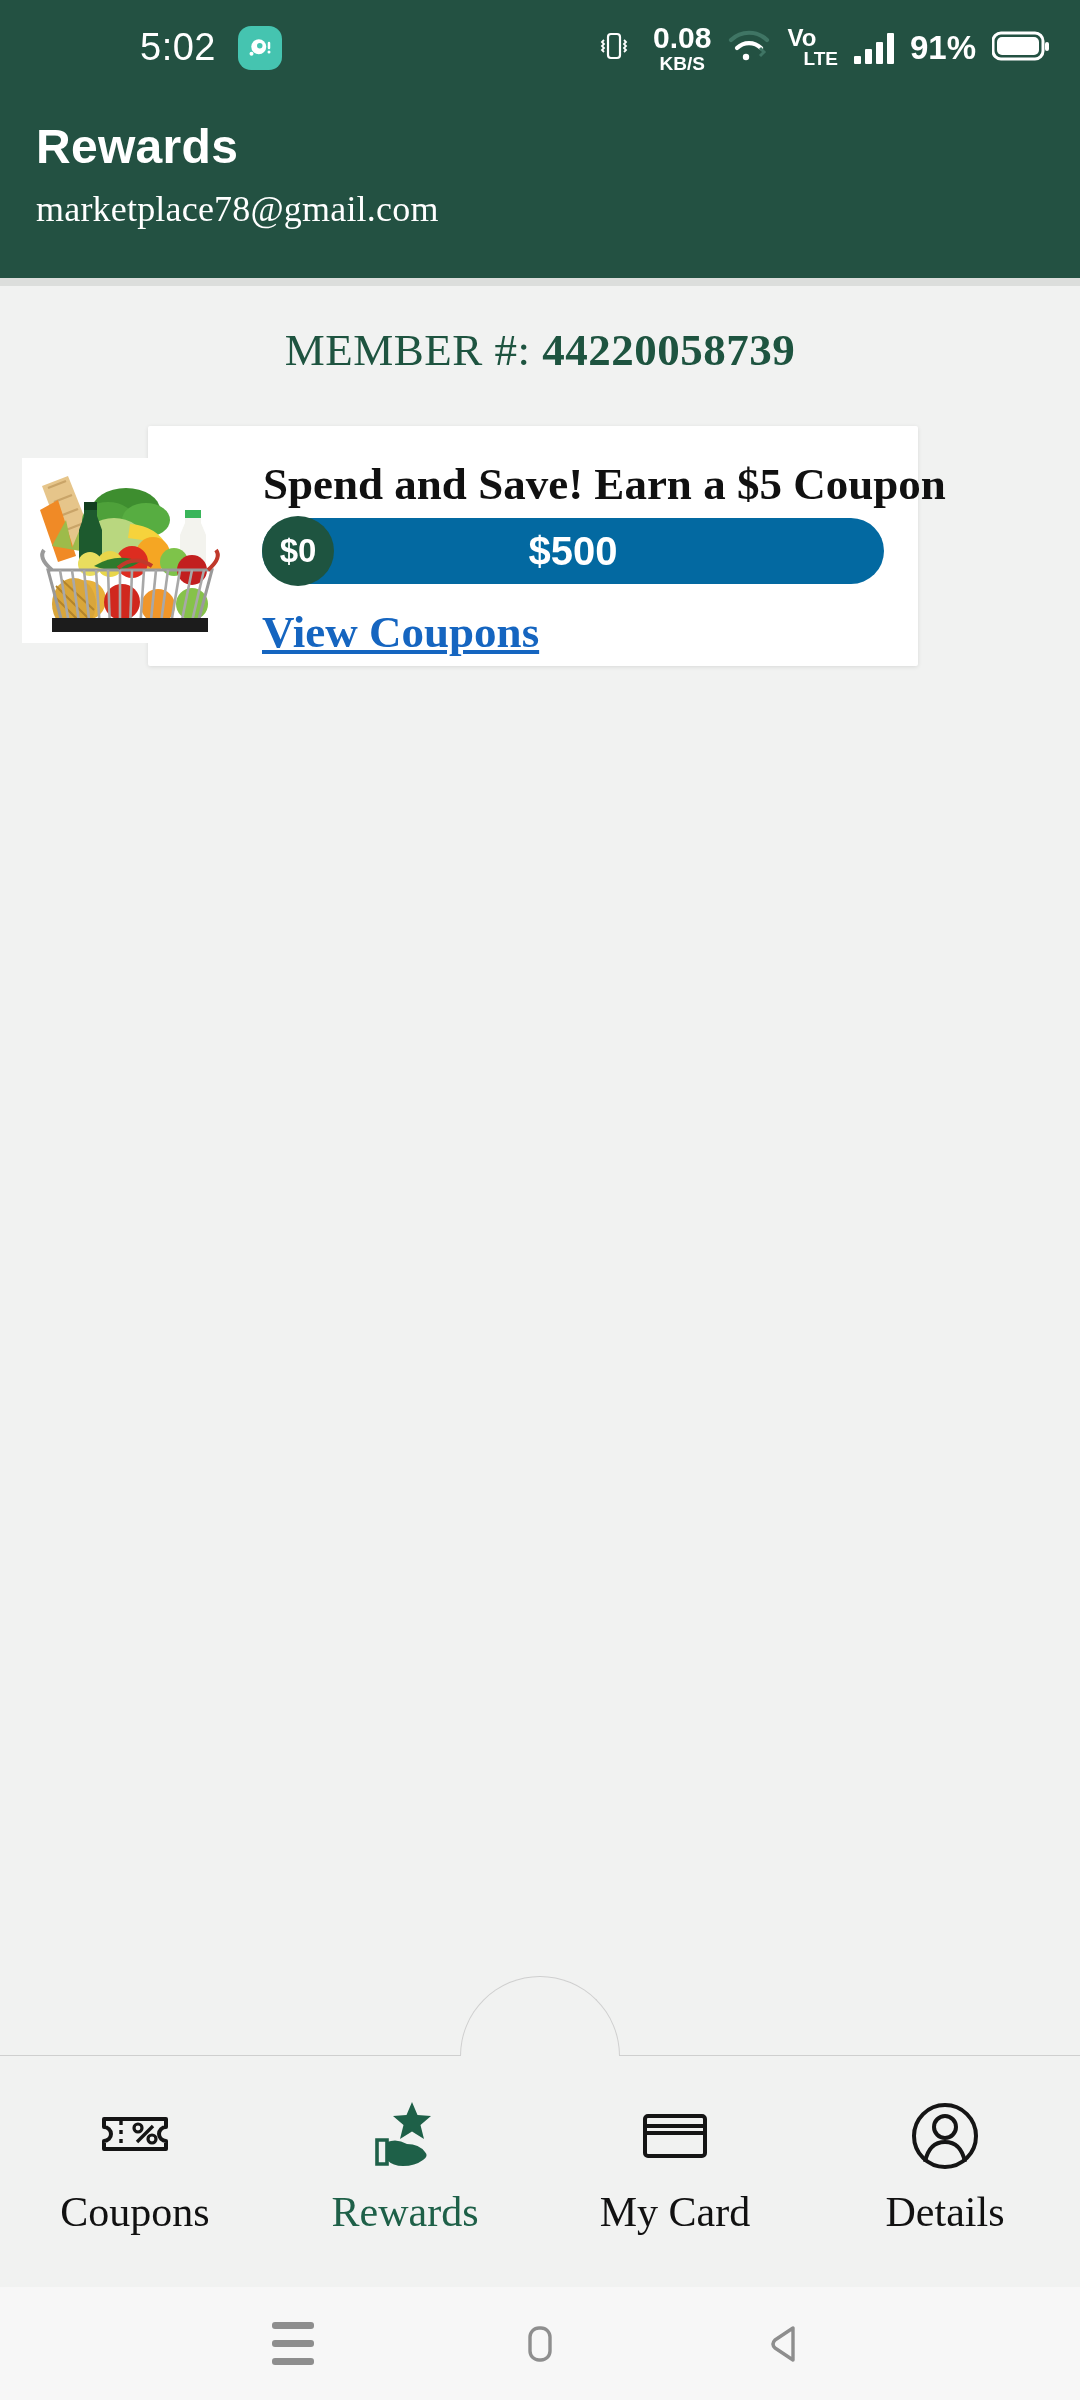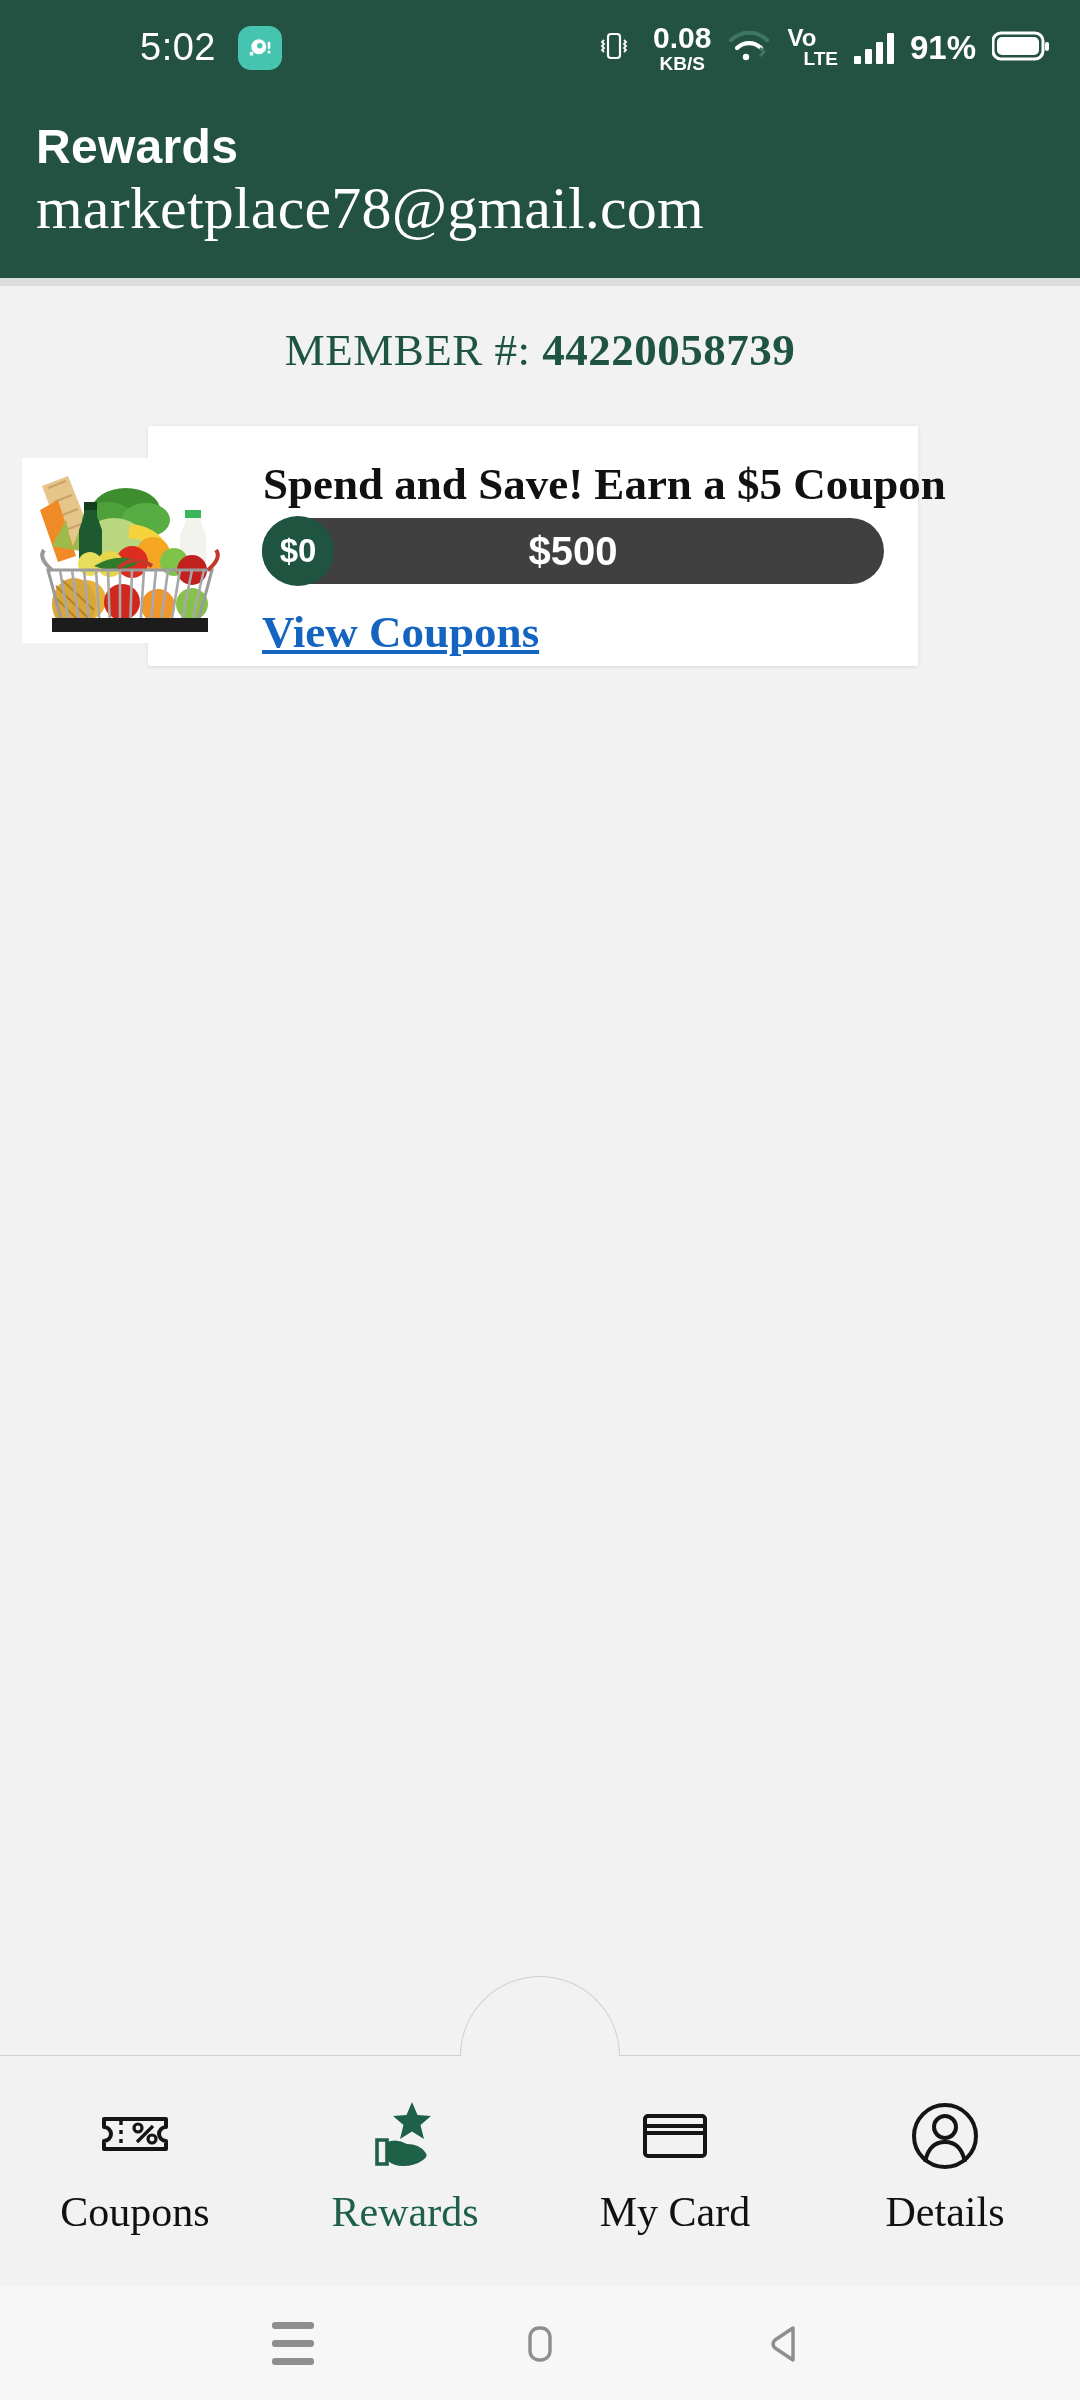--- a/index.html
+++ b/index.html
@@ -37,21 +37,21 @@
   .sb-batt-pct { font-family:"Liberation Sans", sans-serif; font-size:33px; font-weight:bold; }
   .bars { display:flex; align-items:flex-end; gap:4px; height:32px; }
   .bars i { display:block; width:7px; background:#fff; border-radius:1px; }
 
   
   .appheader {
     position:absolute; top:95px; left:0; width:1080px; height:183px;
     background:#235142; color:#ffffff; padding:24px 36px 0 36px;
   }
   .app-title { font-family:"Liberation Sans", sans-serif; font-size:48px; font-weight:bold; letter-spacing:0.3px; }
-  .app-email { font-size:60px; letter-spacing:0.2px; }
+  .app-email { font-size:36px; margin-top:14px; letter-spacing:0.2px; }
   .header-sep { position:absolute; top:278px; left:0; width:1080px; height:8px; background:#dcdedc; }
 
   
   .content { position:absolute; top:286px; left:0; width:1080px; bottom:345px; background:#f1f2f1; }
   .member-line {
     text-align:center; margin-top:38px;
     color:#1e5440; font-size:45px; letter-spacing:0.5px;
   }
   .member-line .num { font-weight:bold; }
 
@@ -59,21 +59,21 @@
     position:absolute; top:140px; left:148px; width:770px; height:240px;
     background:#ffffff; border-radius:2px;
     box-shadow:0 1px 4px rgba(0,0,0,0.10);
   }
   .card-title {
     position:absolute; top:32px; left:115px; right:26px;
     font-size:45px; font-weight:bold; color:#111111; white-space:nowrap;
   }
   .progress-wrap { position:absolute; top:92px; left:114px; right:34px; height:66px; }
   .progress-track {
-    position:absolute; inset:0; background:#404040; border-radius:33px;
+    position:absolute; inset:0; background:#0369a1; border-radius:33px;
     display:flex; align-items:center; justify-content:center;
   }
   .progress-max { color:#ffffff; font-family:"Liberation Sans", sans-serif; font-size:40px; font-weight:bold; }
   .progress-knob {
     position:absolute; left:0; top:-2px; width:72px; height:70px;
     background:#1e5440; border-radius:50%;
     display:flex; align-items:center; justify-content:center;
   }
   .progress-knob span { color:#ffffff; font-family:"Liberation Sans", sans-serif; font-size:33px; font-weight:bold; }
 

